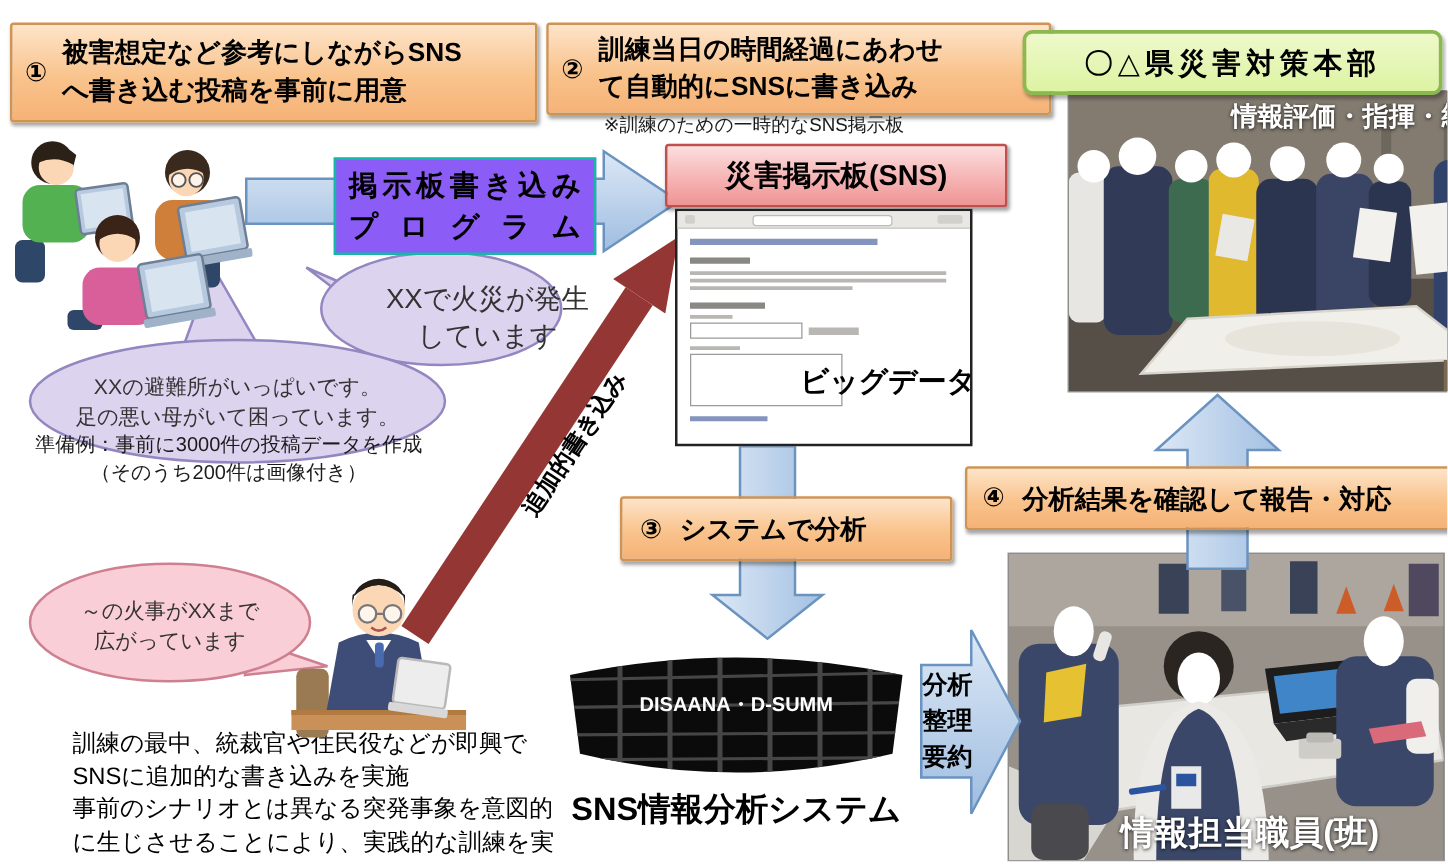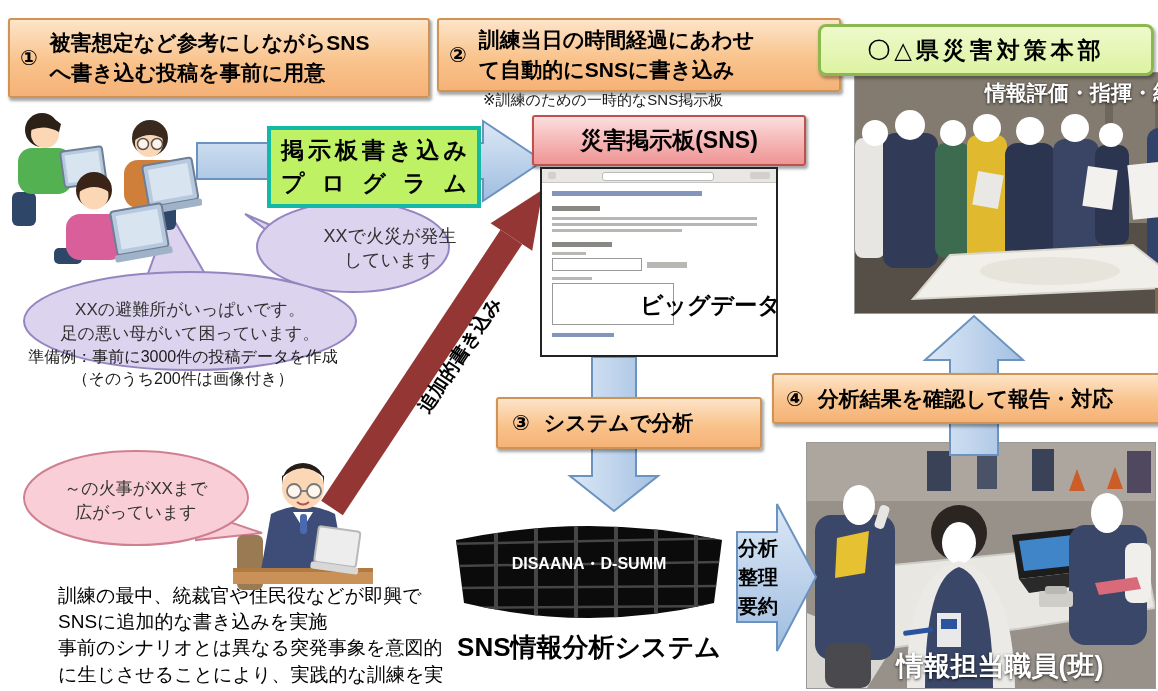--- a/index.html
+++ b/index.html
@@ -13,21 +13,21 @@
         display:flex;align-items:center;font-weight:bold;}
   .step .num{flex:0 0 auto;}
   
   .greenbox{background:linear-gradient(180deg,#eef9cb,#ddf3a2);border:3px solid #8cb94f;border-radius:8px;
         box-shadow:1.5px 2.5px 3px rgba(0,0,0,.3);display:flex;align-items:center;justify-content:center;
         font-weight:bold;}
   
   .pinkbox{background:linear-gradient(180deg,#fcdede 0%,#f5b0b0 60%,#ee9595 100%);border:2px solid #c0504d;
         border-radius:3px;box-shadow:1.5px 2.5px 3px rgba(0,0,0,.35);display:flex;align-items:center;
         justify-content:center;font-weight:bold;}
-  .whitebox{background:#bef264;border:4px solid #14b8a6;font-weight:bold;text-align:justify;
+  .whitebox{background:#8b5cf6;border:2px solid #14b8a6;font-weight:bold;text-align:justify;
         text-align-last:justify;}
   .photo{background:#756d63;overflow:hidden;box-shadow:0 0 0 1px #999;}
   .caption{color:#fff;font-weight:bold;text-shadow:0 1px 3px rgba(0,0,0,.8);}
   .layer-svg{position:absolute;left:0;top:0;z-index:3;}
   .z2{z-index:2;} .z4{z-index:4;} .z5{z-index:5;}
   .bubbletext{text-align:center;color:#333;z-index:5;}
   
   #browser{background:#fff;border:2px solid #222;}
   #browser .bar{height:13px;background:#e9e7e4;border-bottom:1px solid #c8c6c2;position:relative;}
   #browser .pill{position:absolute;left:60px;top:3px;width:110px;height:7px;background:#fff;
@@ -246,21 +246,21 @@
       <rect x="232" y="148" width="34" height="16" rx="3" fill="#cfcdc8"></rect>
       <rect x="238" y="143" width="22" height="8" rx="3" fill="#bab8b3"></rect>
       <polygon points="288,140 330,134 334,146 292,152" fill="#d86a7a"></polygon>
       <rect x="96" y="186" width="30" height="5" rx="2" fill="#2b54a0" transform="rotate(-8 111 188)"></rect>
 
       <rect x="18" y="200" width="46" height="45" rx="10" fill="#4a4a4e"></rect>
     </svg>
     <div class="abs caption" style="bottom:4px;left:0;width:100%;text-align:center;font-size:27px;padding-left:19px;">情報担当職員(班)</div>
   </div>
 
-  <div class="abs ml bubbletext" style="left:258px;top:224px;width:176px;font-size:18px;line-height:1.35;padding-left:44px;">XXで火災が発生
+  <div class="abs ml bubbletext" style="left:258px;top:224px;width:176px;font-size:22px;line-height:1.35;padding-left:44px;">XXで火災が発生
 しています</div>
   <div class="abs ml bubbletext" style="left:40px;top:298px;width:300px;font-size:17px;line-height:1.4;">XXの避難所がいっぱいです。
 足の悪い母がいて困っています。</div>
   <div class="abs ml bubbletext" style="left:30px;top:477px;width:212px;font-size:17px;line-height:1.4;">～の火事がXXまで
 広がっています</div>
 
   <div class="abs ml z4" style="left:8px;top:346px;width:350px;text-align:center;font-size:16px;line-height:1.4;color:#1a1a1a;">準備例：事前に3000件の投稿データを作成
 （そのうち200件は画像付き）</div>
 
   <div class="abs z4 ml" style="left:375px;top:342px;width:170px;text-align:center;font-size:19px;font-weight:bold;transform:rotate(-56.5deg);">追加的書き込み</div>

